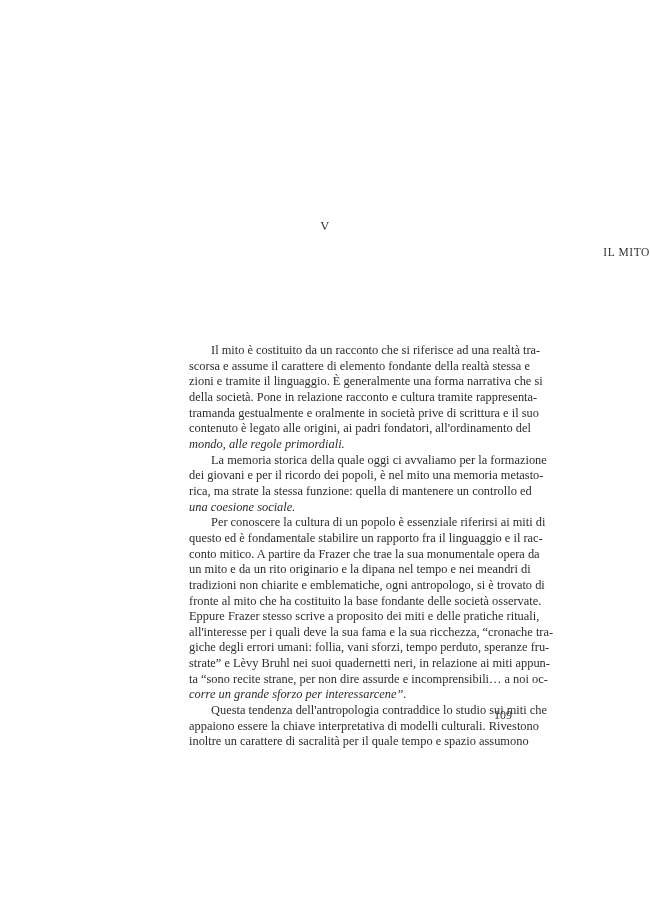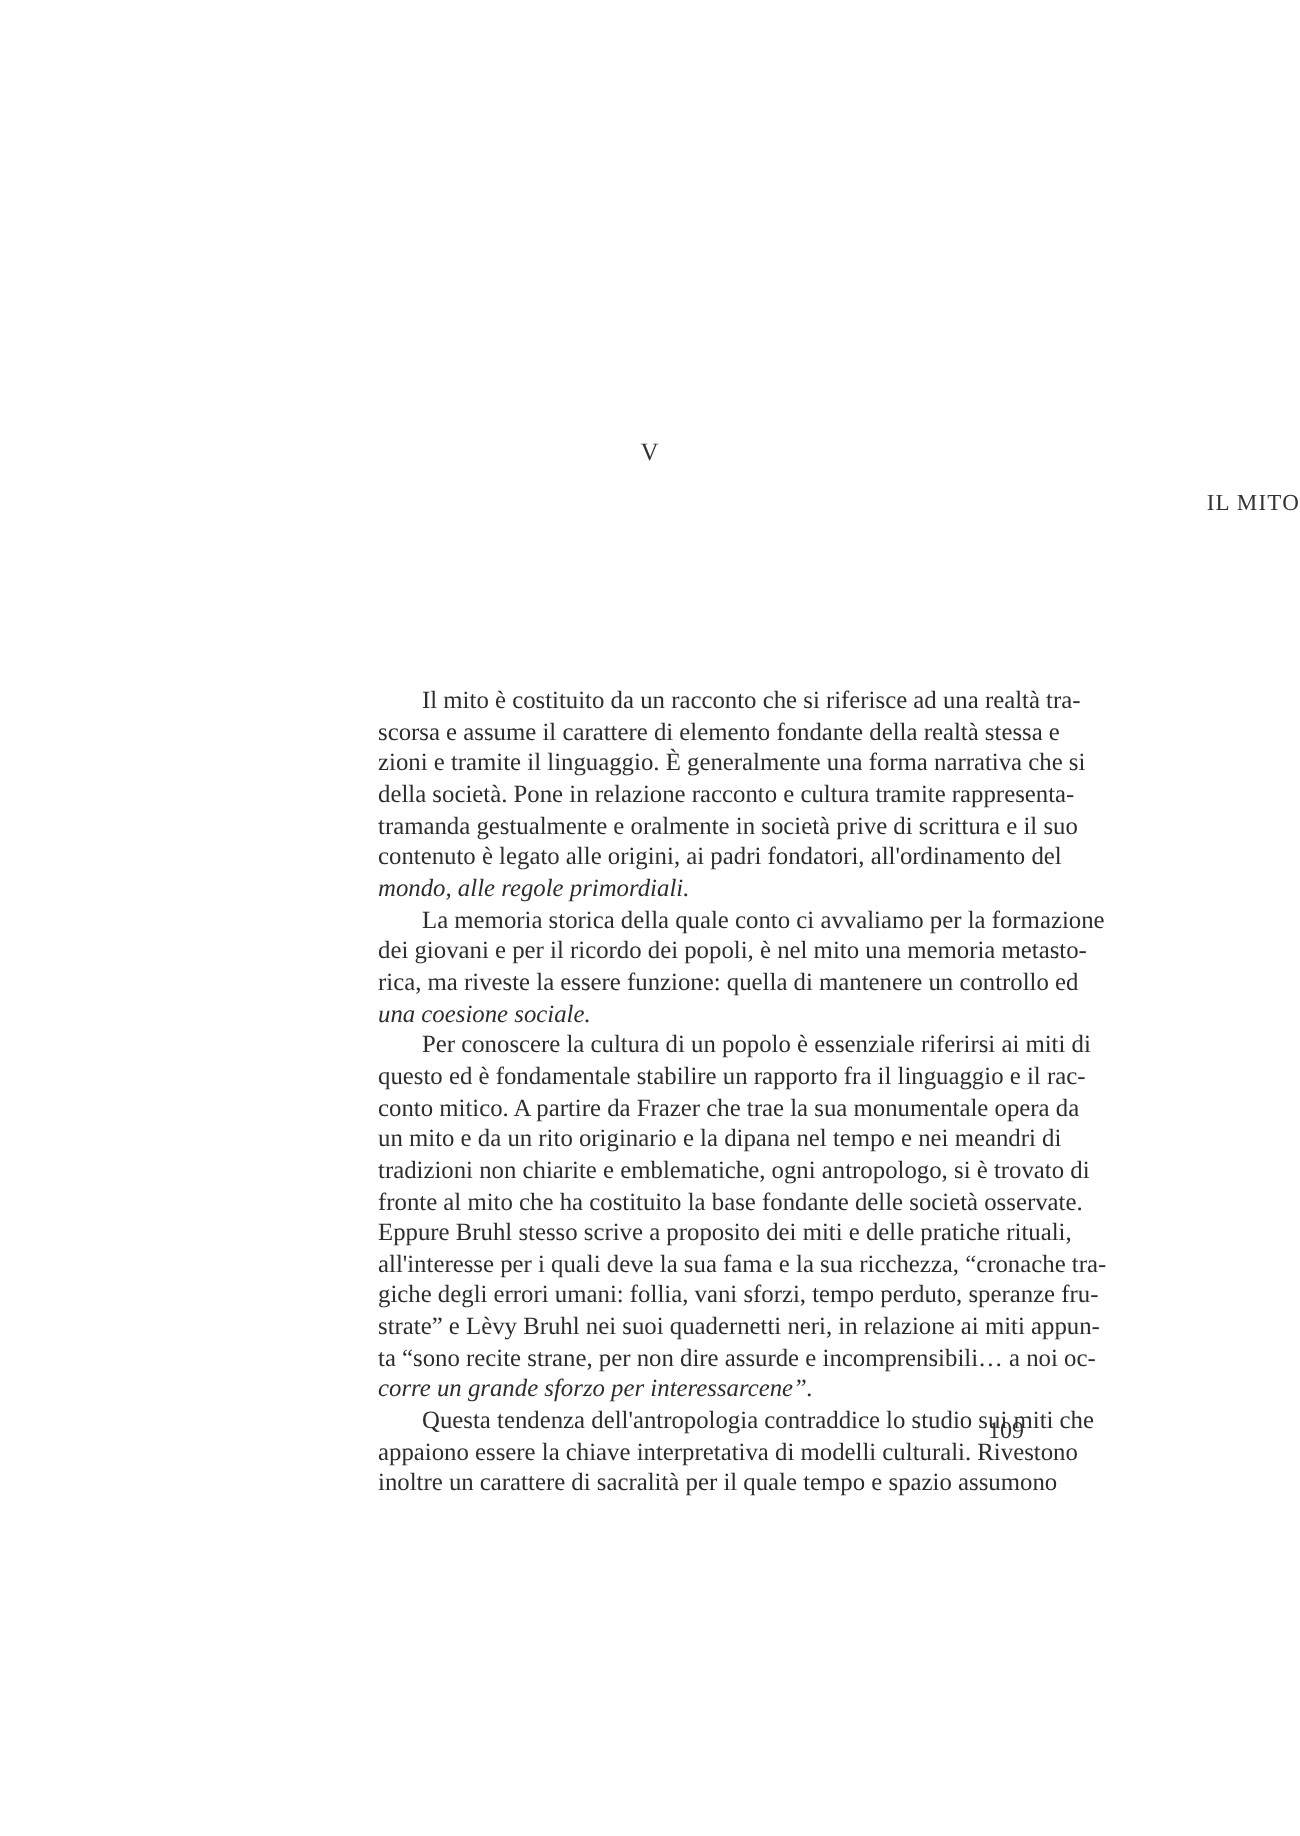--- a/index.html
+++ b/index.html
@@ -90,34 +90,34 @@
       <span class="line indent">Il mito è costituito da un racconto che si riferisce ad una realtà tra-</span>
       <span class="line">scorsa e assume il carattere di elemento fondante della realtà stessa e</span>
       <span class="line">zioni e tramite il linguaggio. È generalmente una forma narrativa che si</span>
       <span class="line">della società. Pone in relazione racconto e cultura tramite rappresenta-</span>
       <span class="line">tramanda gestualmente e oralmente in società prive di scrittura e il suo</span>
       <span class="line">contenuto è legato alle origini, ai padri fondatori, all'ordinamento del</span>
       <span class="line last">mondo, alle regole primordiali.</span>
     </div>
 
     <div>
-      <span class="line indent">La memoria storica della quale conto ci avvaliamo per la formazione</span>
+      <span class="line indent">La memoria storica della quale oggi ci avvaliamo per la formazione</span>
       <span class="line">dei giovani e per il ricordo dei popoli, è nel mito una memoria metasto-</span>
-      <span class="line">rica, ma riveste la essere funzione: quella di mantenere un controllo ed</span>
+      <span class="line">rica, ma strate la stessa funzione: quella di mantenere un controllo ed</span>
       <span class="line last">una coesione sociale.</span>
     </div>
 
     <div>
       <span class="line indent">Per conoscere la cultura di un popolo è essenziale riferirsi ai miti di</span>
       <span class="line">questo ed è fondamentale stabilire un rapporto fra il linguaggio e il rac-</span>
       <span class="line">conto mitico. A partire da Frazer che trae la sua monumentale opera da</span>
       <span class="line">un mito e da un rito originario e la dipana nel tempo e nei meandri di</span>
       <span class="line">tradizioni non chiarite e emblematiche, ogni antropologo, si è trovato di</span>
       <span class="line">fronte al mito che ha costituito la base fondante delle società osservate.</span>
-      <span class="line">Eppure Bruhl stesso scrive a proposito dei miti e delle pratiche rituali,</span>
+      <span class="line">Eppure Frazer stesso scrive a proposito dei miti e delle pratiche rituali,</span>
       <span class="line">all'interesse per i quali deve la sua fama e la sua ricchezza, “cronache tra-</span>
       <span class="line">giche degli errori umani: follia, vani sforzi, tempo perduto, speranze fru-</span>
       <span class="line">strate” e Lèvy Bruhl nei suoi quadernetti neri, in relazione ai miti appun-</span>
       <span class="line">ta “sono recite strane, per non dire assurde e incomprensibili… a noi oc-</span>
       <span class="line last">corre un grande sforzo per interessarcene”.</span>
     </div>
 
     <div>
       <span class="line indent">Questa tendenza dell'antropologia contraddice lo studio sui miti che</span>
       <span class="line">appaiono essere la chiave interpretativa di modelli culturali. Rivestono</span>

